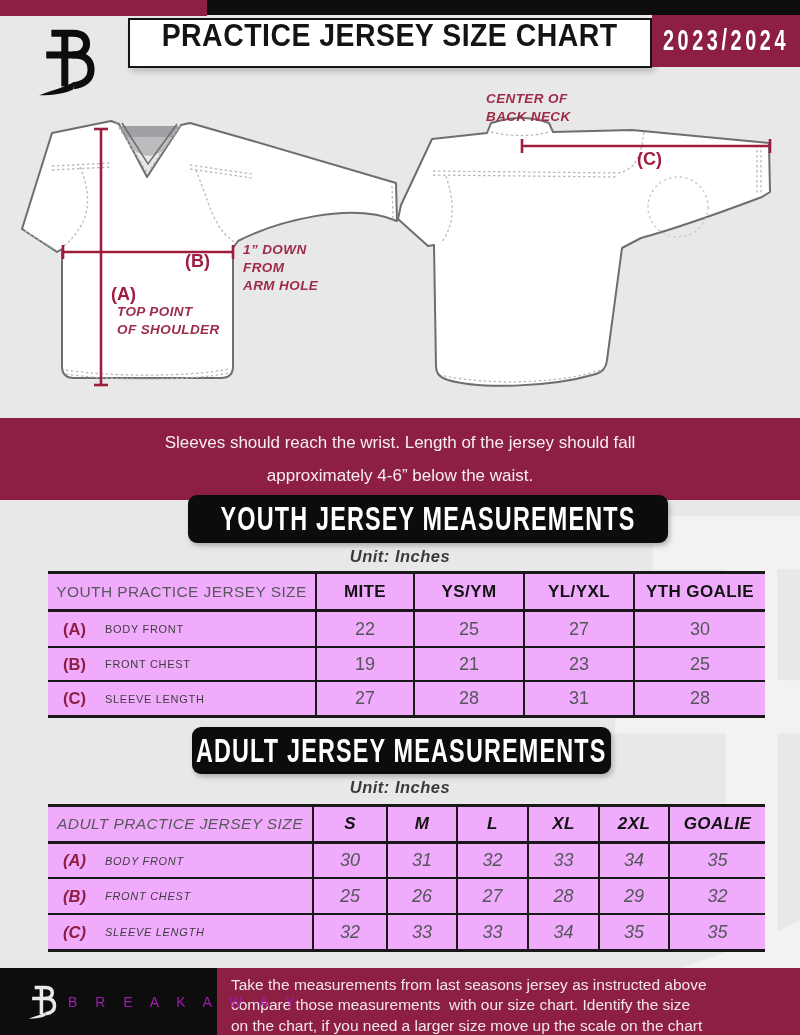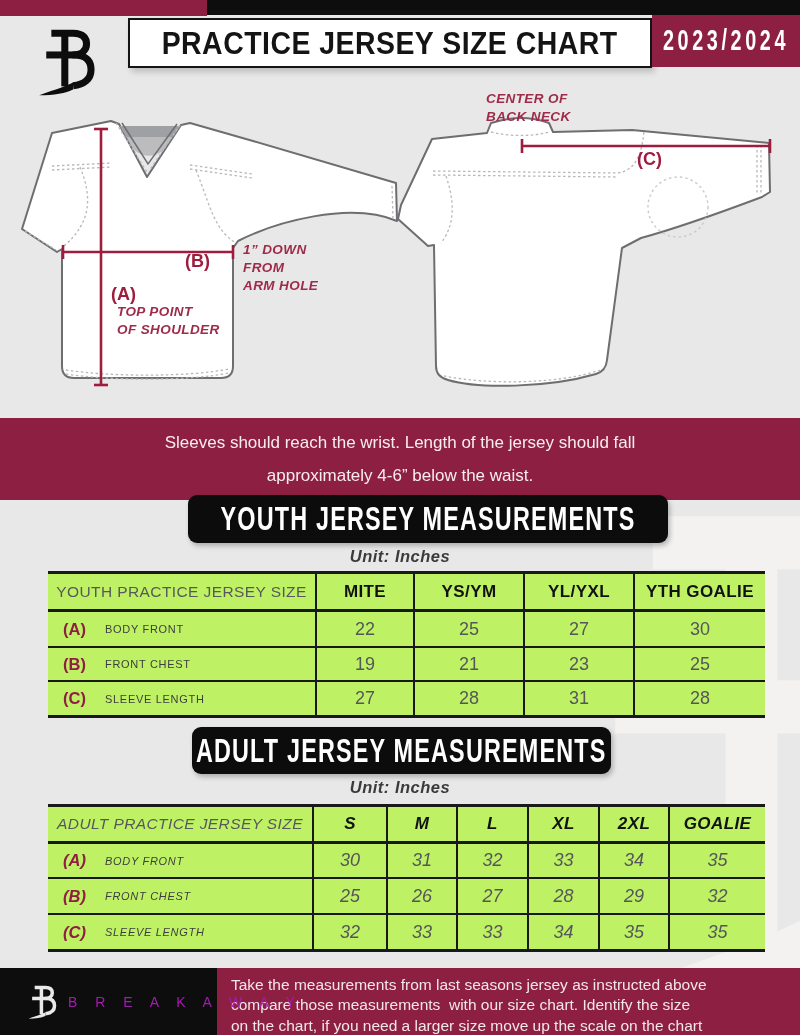--- a/index.html
+++ b/index.html
@@ -11,21 +11,21 @@
   }
   
   .watermark { position:absolute; left:540px; top:480px; width:470px; height:560px; opacity:1; }
   
   .topbar-maroon { position:absolute; left:0; top:0; width:207px; height:16px; background:#8d1f43; }
   .topbar-black  { position:absolute; left:207px; top:0; width:593px; height:15px; background:#0d0d0d; }
   .logo-header { position:absolute; left:36px; top:24px; width:64px; height:76px; }
   .title-box {
     position:absolute; left:128px; top:18px; width:524px; height:50px;
     background:#ffffff; border:2px solid #141414;
-    display:flex; align-items:center; justify-content:center;
+    display:flex; justify-content:center;
     box-shadow:3px 4px 6px rgba(0,0,0,0.18);
   }
   .title-box span { font-size:29px; font-weight:800; color:#141414; letter-spacing:0.5px; white-space:nowrap; transform:scale(0.98,1.08); }
   .year-box {
     position:absolute; left:652px; top:15px; width:148px; height:52px;
     background:#8d1f43; display:flex; align-items:center; justify-content:center;
   }
   .year-box span { color:#ffffff; font-weight:700; font-size:22px; letter-spacing:4px; transform:scale(0.9,1.3); white-space:nowrap; }
   
   .diagram-svg { position:absolute; left:0; top:0; width:800px; height:430px; }
@@ -40,21 +40,21 @@
   
   .section-heading {
     position:absolute; background:#0c0c0c; border-radius:9px;
     display:flex; align-items:center; justify-content:center;
     box-shadow:2px 3px 5px rgba(0,0,0,0.25);
   }
   .section-heading span { color:#ffffff; font-weight:700; font-size:30px; letter-spacing:1.5px; white-space:nowrap; transform:scale(0.78,1.12); }
   .unit-line { position:absolute; left:0; width:800px; text-align:center; font-style:italic; font-weight:600; font-size:16.5px; color:#3b3b3d; letter-spacing:0.5px; }
   
   .size-table { position:absolute; left:48px; width:717px; border-top:3px solid #191919; border-bottom:3px solid #191919; display:grid; }
-  .t-row { display:grid; background:#bef264; }
+  .t-row { display:grid; background:#f0abfc; }
   .t-row.data + .t-row.data { border-top:2px solid #191919; }
   .t-header { border-bottom:3px solid #191919; }
   .cell { display:flex; align-items:center; justify-content:center; overflow:hidden; }
   .cell.vline { border-left:2px solid #191919; }
   .label-head { color:#57585c; font-size:15.5px; letter-spacing:0.4px; }
   .size-head { color:#121212; font-weight:700; font-size:17px; letter-spacing:0.4px; }
   .label-cell { justify-content:flex-start; padding-left:15px; gap:10px; }
   .label-cell .key { color:#8e1f42; font-weight:800; font-size:16.5px; width:32px; }
   .label-cell .lbl { color:#3d3d3f; font-size:11px; letter-spacing:0.7px; }
   .val { color:#55565a; font-size:18px; }

